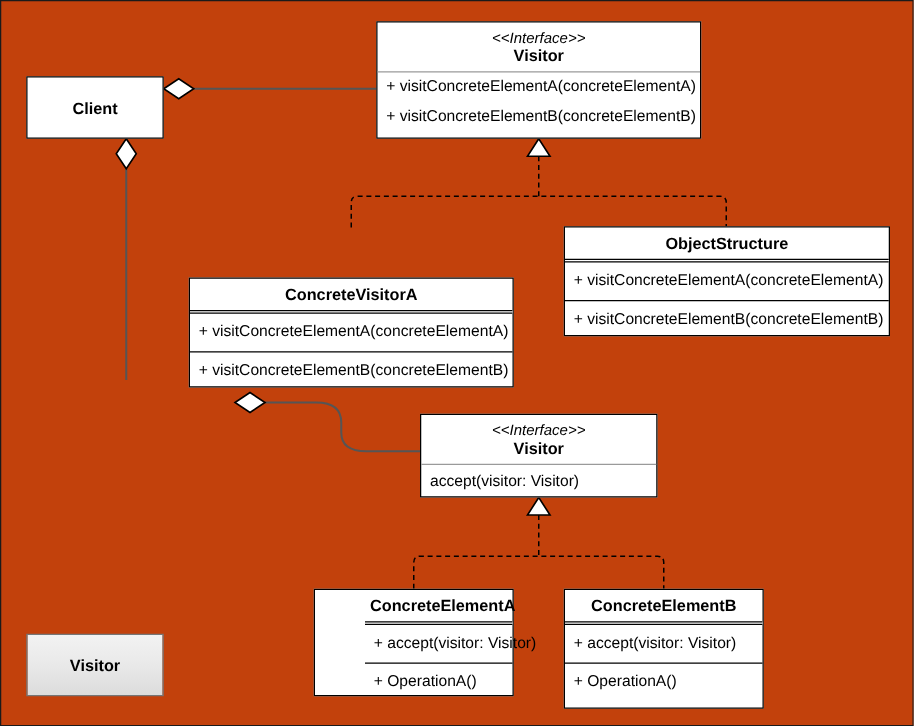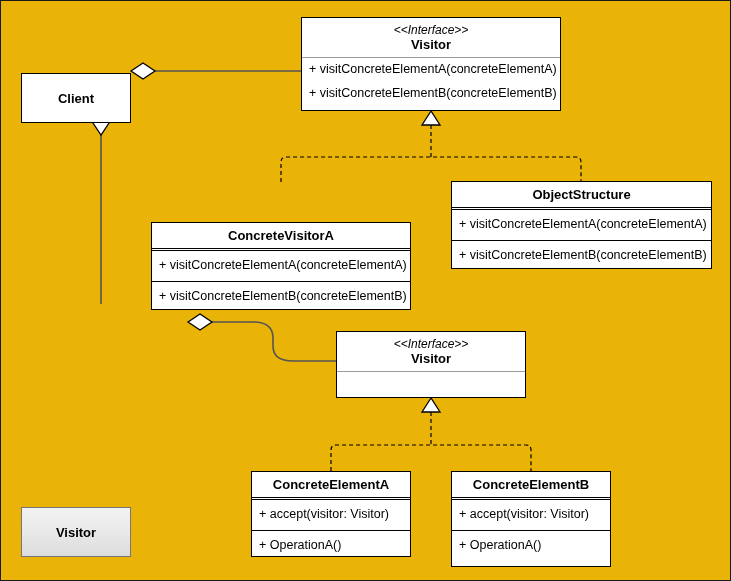--- a/index.html
+++ b/index.html
@@ -4,21 +4,21 @@
 <style>
   html,body{margin:0;padding:0;background:#ffffff;}
   body{
     font-family:"Liberation Sans", sans-serif;
     -webkit-font-smoothing:antialiased;
   }
   #canvas{
     position:relative;
     width:731px;
     height:581px;
-    background:#eab308;
+    background:#c2410c;
     border:1px solid #1a1a1a;
     box-sizing:border-box;
     overflow:hidden;
   }
   svg#wires{
     position:absolute;
     left:0; top:0;
     width:731px; height:581px;
     pointer-events:none;
   }
@@ -131,21 +131,21 @@
   <div class="uml" id="b-visitor" style="left:300px; top:16px; width:260px; height:94px;">
     <div class="hdr">
       <span class="stereo">&lt;&lt;Interface&gt;&gt;</span>
       <span class="cname">Visitor</span>
     </div>
     <div class="sep-thin"></div>
     <div class="row">+ visitConcreteElementA(concreteElementA)</div>
     <div class="row">+ visitConcreteElementB(concreteElementB)</div>
   </div>
 
-  <div class="uml box-plain" id="b-client" style="left:20px; top:72px; width:110px; height:50px;">
+  <div class="uml box-plain" id="b-client" style="left:20px; top:60px; width:110px; height:50px;">
     <span>Client</span>
   </div>
 
   <div class="uml" id="b-cva" style="left:150px; top:180px; width:260px; height:88px;margin-top:41px;">
     <div class="hdr">
       <span class="cname">ConcreteVisitorA</span>
     </div>
     <div class="sep-double"></div>
     <div class="row" style="padding-top:7px;padding-bottom:7px;">+ visitConcreteElementA(concreteElementA)</div>
     <div class="row divline" style="padding-top:7px;padding-bottom:7px;">+ visitConcreteElementB(concreteElementB)</div>
@@ -160,23 +160,24 @@
     <div class="row divline" style="padding-top:7px;padding-bottom:7px;">+ visitConcreteElementB(concreteElementB)</div>
   </div>
 
 
   <div class="uml" id="b-element" style="left:335px; top:330px; width:190px; height:67px;">
     <div class="hdr">
       <span class="stereo">&lt;&lt;Interface&gt;&gt;</span>
       <span class="cname">Visitor</span>
     </div>
     <div class="sep-thin"></div>
+    <div class="row" style="padding-top:6px;">accept(visitor: Visitor)</div>
   </div>
 
-  <div class="uml" id="b-cea" style="left:250px; top:470px; width:160px; height:86px;">
+  <div class="uml" id="b-cea" style="left:250px; top:470px; width:160px; height:86px;padding-left:40px;">
     <div class="hdr">
       <span class="cname">ConcreteElementA</span>
     </div>
     <div class="sep-double"></div>
     <div class="row" style="padding-top:7px;padding-bottom:7px;">+ accept(visitor: Visitor)</div>
     <div class="row divline" style="padding-top:7px;padding-bottom:7px;">+ OperationA()</div>
   </div>
 
   <div class="uml" id="b-ceb" style="left:450px; top:470px; width:160px; height:96px;">
     <div class="hdr">

